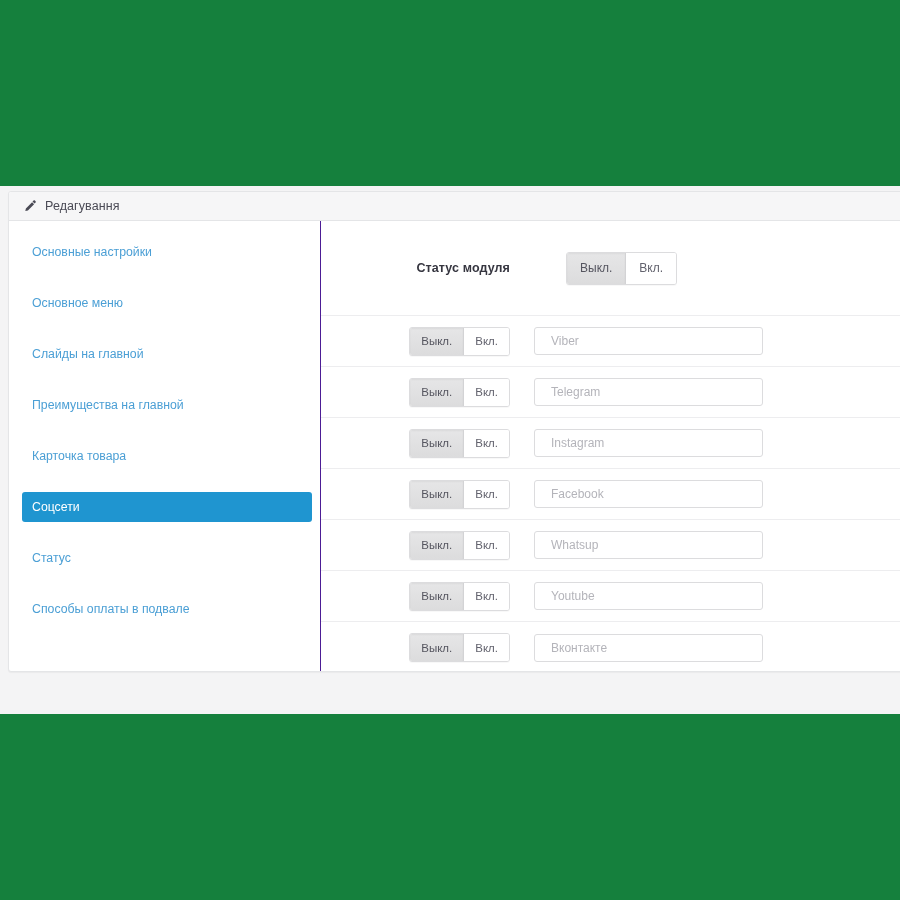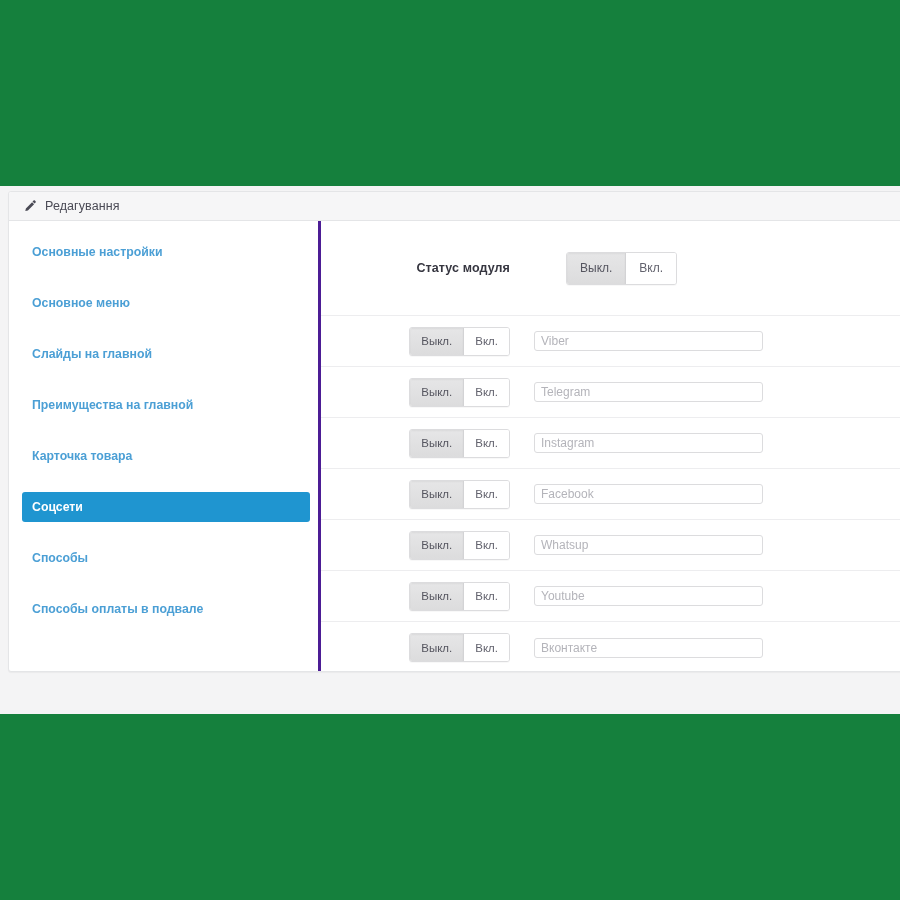--- a/index.html
+++ b/index.html
@@ -74,24 +74,23 @@
   .card-body {
     display: flex;
     height: 450px;
     box-sizing: border-box;
   }
 
   
   .sidebar {
     width: 312px;
     min-width: 312px;
-    border-right: 3px solid #4c1d95;
+    border-right: 1px solid #4c1d95;
     box-sizing: border-box;
     padding: 16px 0 0 0;
-    font-weight: bold;
   }
 
   .nav-item {
     display: block;
     margin: 0 8px 0 13px;
     padding: 8px 10px;
     font-size: 12.3px;
     color: #4b9fd5;
     border-radius: 3px;
     text-decoration: none;
@@ -183,25 +182,25 @@
   }
 
   .toggle.large { height: 31px; }
   .toggle.large .seg { font-size: 12px; padding: 0 13px; }
 
   
   .input-cell { flex: 1; }
 
   .text-input {
     width: 229px;
-    height: 20px;
+    height: 28px;
     box-sizing: border-box;
     border: 1px solid #dcdcde;
     border-radius: 3px;
-    padding: 0 6px;
+    padding: 0 16px;
     font-size: 12px;
     color: #4a4a55;
     font-family: "Liberation Sans", sans-serif;
     background: #ffffff;
     outline: none;
   }
   .text-input::placeholder { color: #b4b4ba; }
 </style>
 </head>
 <body>
@@ -224,21 +223,21 @@
 
     <div class="card-body">
 
       <div class="sidebar">
         <a class="nav-item">Основные настройки</a>
         <a class="nav-item">Основное меню</a>
         <a class="nav-item">Слайды на главной</a>
         <a class="nav-item">Преимущества на главной</a>
         <a class="nav-item">Карточка товара</a>
         <a class="nav-item active">Соцсети</a>
-        <a class="nav-item">Способы</a>
+        <a class="nav-item">Статус</a>
         <a class="nav-item">Способы оплаты в подвале</a>
       </div>
 
       <div class="content">
 
         <div class="status-row">
           <div class="status-label">Статус модуля</div>
           <div class="toggle large">
             <span class="seg off-seg">Выкл.</span>
             <span class="seg on-seg">Вкл.</span>

